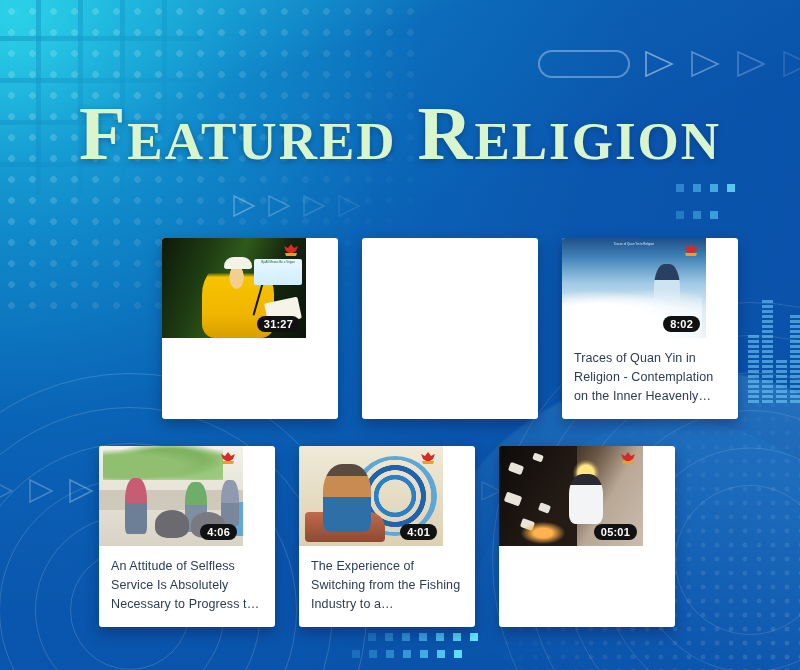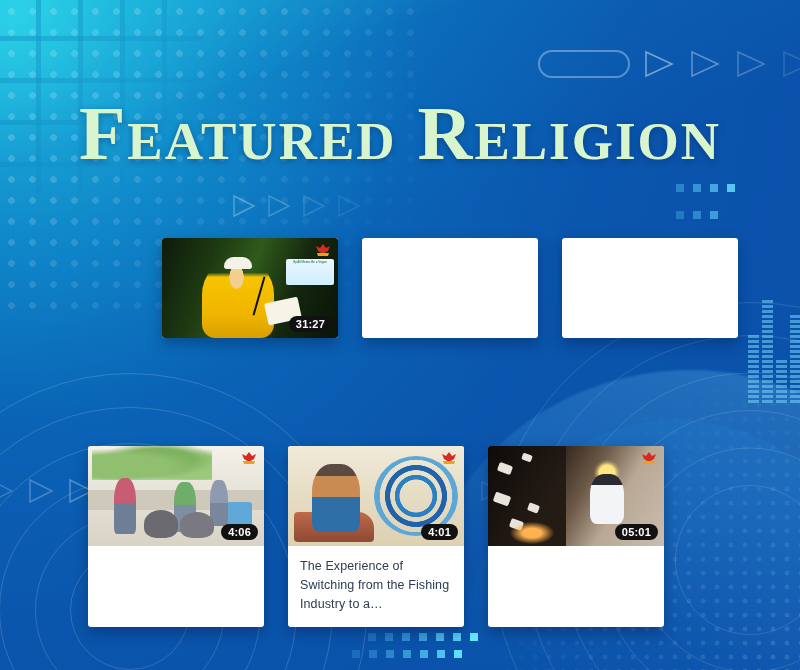--- a/index.html
+++ b/index.html
@@ -105,32 +105,32 @@
     letter-spacing:2px;
     color:#d8f5cd;
     text-shadow:0 2px 6px rgba(0,40,90,.45);
     line-height:1;
     white-space:nowrap;
   }
 
   
   .row { position:absolute; display:flex; }
   #row1 { left:162px; top:238px; gap:24px; }
-  #row2 { left:88px; top:446px; gap:24px; }
+  #row2 { left:99px; top:446px; gap:24px; }
 
   .card {
     width:176px;
     background:#fff;
     border-radius:3px;
     box-shadow:0 6px 14px rgba(0,20,60,.35);
     overflow:hidden;
     display:flex; flex-direction:column;
   }
   .thumb {
-    position:relative; width:176px; height:100px; overflow:hidden;
+    position:relative; width:144px; height:100px; overflow:hidden;
     background:#fca5a5;
     padding-left:40px;
   }
   .thumb .art { position:absolute; inset:0; }
   .badge-logo {
     position:absolute; right:5px; top:4px; width:20px; height:16px;
     display:flex; align-items:center; justify-content:center;
   }
   .badge-logo svg { display:block; }
   .mini-caption {
@@ -472,20 +472,35 @@
             </svg>
         </div>
         <div class="duration">31:27</div>
       </div>
     </div>
 
     <div class="card">
     </div>
 
     <div class="card">
+      <div class="thumb">
+        <div class="art art-cloud">
+          <div class="figc"></div>
+            <div class="cloudA"></div>
+          <div class="hdr">Traces of Quan Yin in Religion</div>
+        </div>
+        <div class="badge-logo">
+          <svg width="20" height="16" viewBox="0 0 20 16">
+              <path d="M10 2 L13 6 L17 4 L15 9 L10 12 L5 9 L3 4 L7 6 Z" fill="#d62b25"></path>
+              <path d="M4 11 H16 L15 14 H5 Z" fill="#e8a317"></path>
+            </svg>
+        </div>
+        <div class="duration">8:02</div>
+      </div>
+      <div class="card-title">Traces of Quan Yin in Religion - Contemplation on the Inner Heavenly…</div>
     </div>
 
   </div>
 
   <div class="row" id="row2">
 
     <div class="card">
       <div class="thumb">
         <div class="art art-street">
           <div class="trees"></div>
@@ -498,20 +513,21 @@
             <div class="p1"></div>
         </div>
         <div class="badge-logo">
           <svg width="20" height="16" viewBox="0 0 20 16">
               <path d="M10 2 L13 6 L17 4 L15 9 L10 12 L5 9 L3 4 L7 6 Z" fill="#d62b25"></path>
               <path d="M4 11 H16 L15 14 H5 Z" fill="#e8a317"></path>
             </svg>
         </div>
         <div class="duration">4:06</div>
       </div>
+      <div class="card-title">An Attitude of Selfless Service Is Absolutely Necessary to Progress t…</div>
     </div>
 
     <div class="card">
       <div class="thumb">
         <div class="art art-wave">
           <div class="swirl"></div>
             <div class="boat"></div>
             <div class="man"></div>
         </div>
         <div class="badge-logo">

